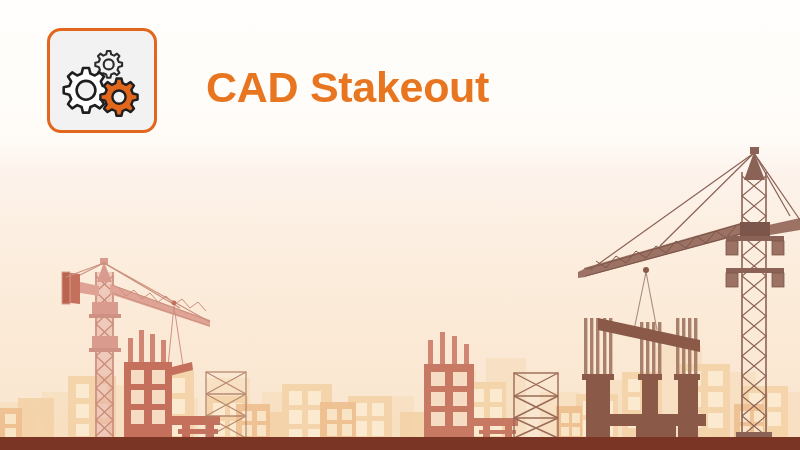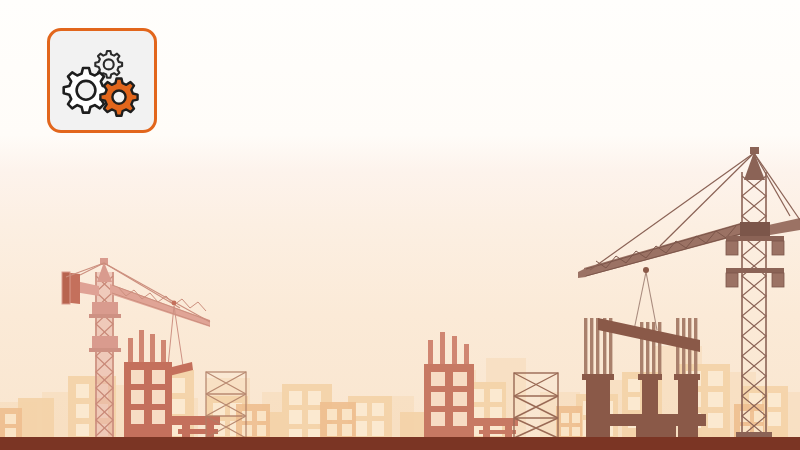--- a/index.html
+++ b/index.html
@@ -466,15 +466,16 @@
                      L72.0 63.6 L68.5 67.1 L64.3 64.4 L60.6 66.0 L59.5 70.7 L54.5 70.7
                      L53.4 66.0 L49.7 64.4 L45.5 67.1 L42.0 63.6 L44.7 59.4 L43.1 55.7
                      L38.4 54.6 L38.4 49.6 L43.1 48.5 L44.7 44.8 L42.0 40.6 L45.5 37.1
                      L49.7 39.8 L53.4 38.2 Z" fill="#E2661C" stroke="#1E1E1E" stroke-width="2.4" stroke-linejoin="round"></path>
             <circle cx="57.0" cy="52.1" r="6.6" fill="#F2F2F2" stroke="#1E1E1E" stroke-width="2.4"></circle>
           </g>
         </svg>
       </span>
     </div>
 
+    <div class="page-title">CAD Stakeout</div>
   </div>
 
 </div>
 
 </body></html>

